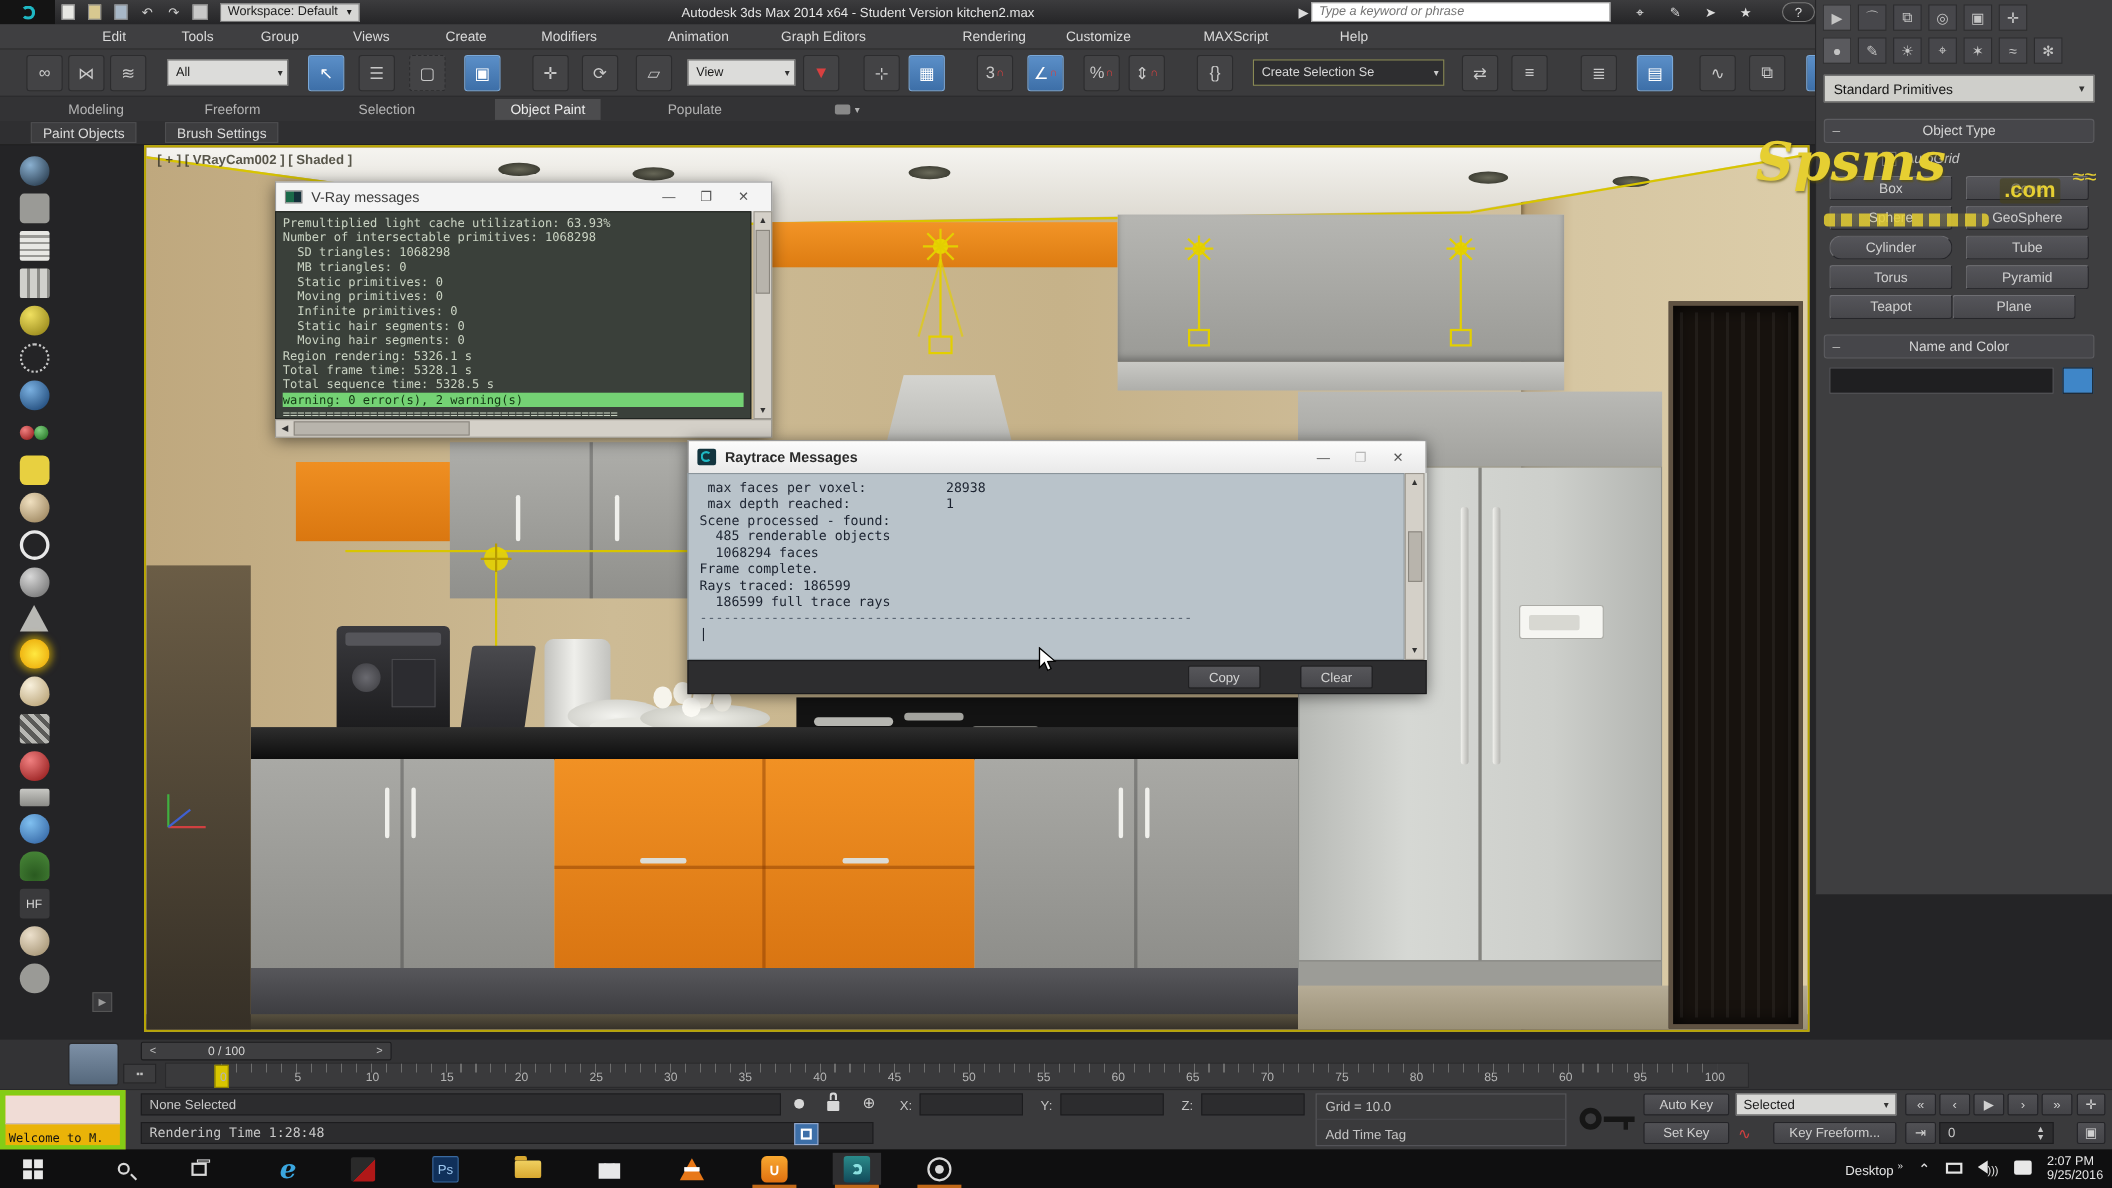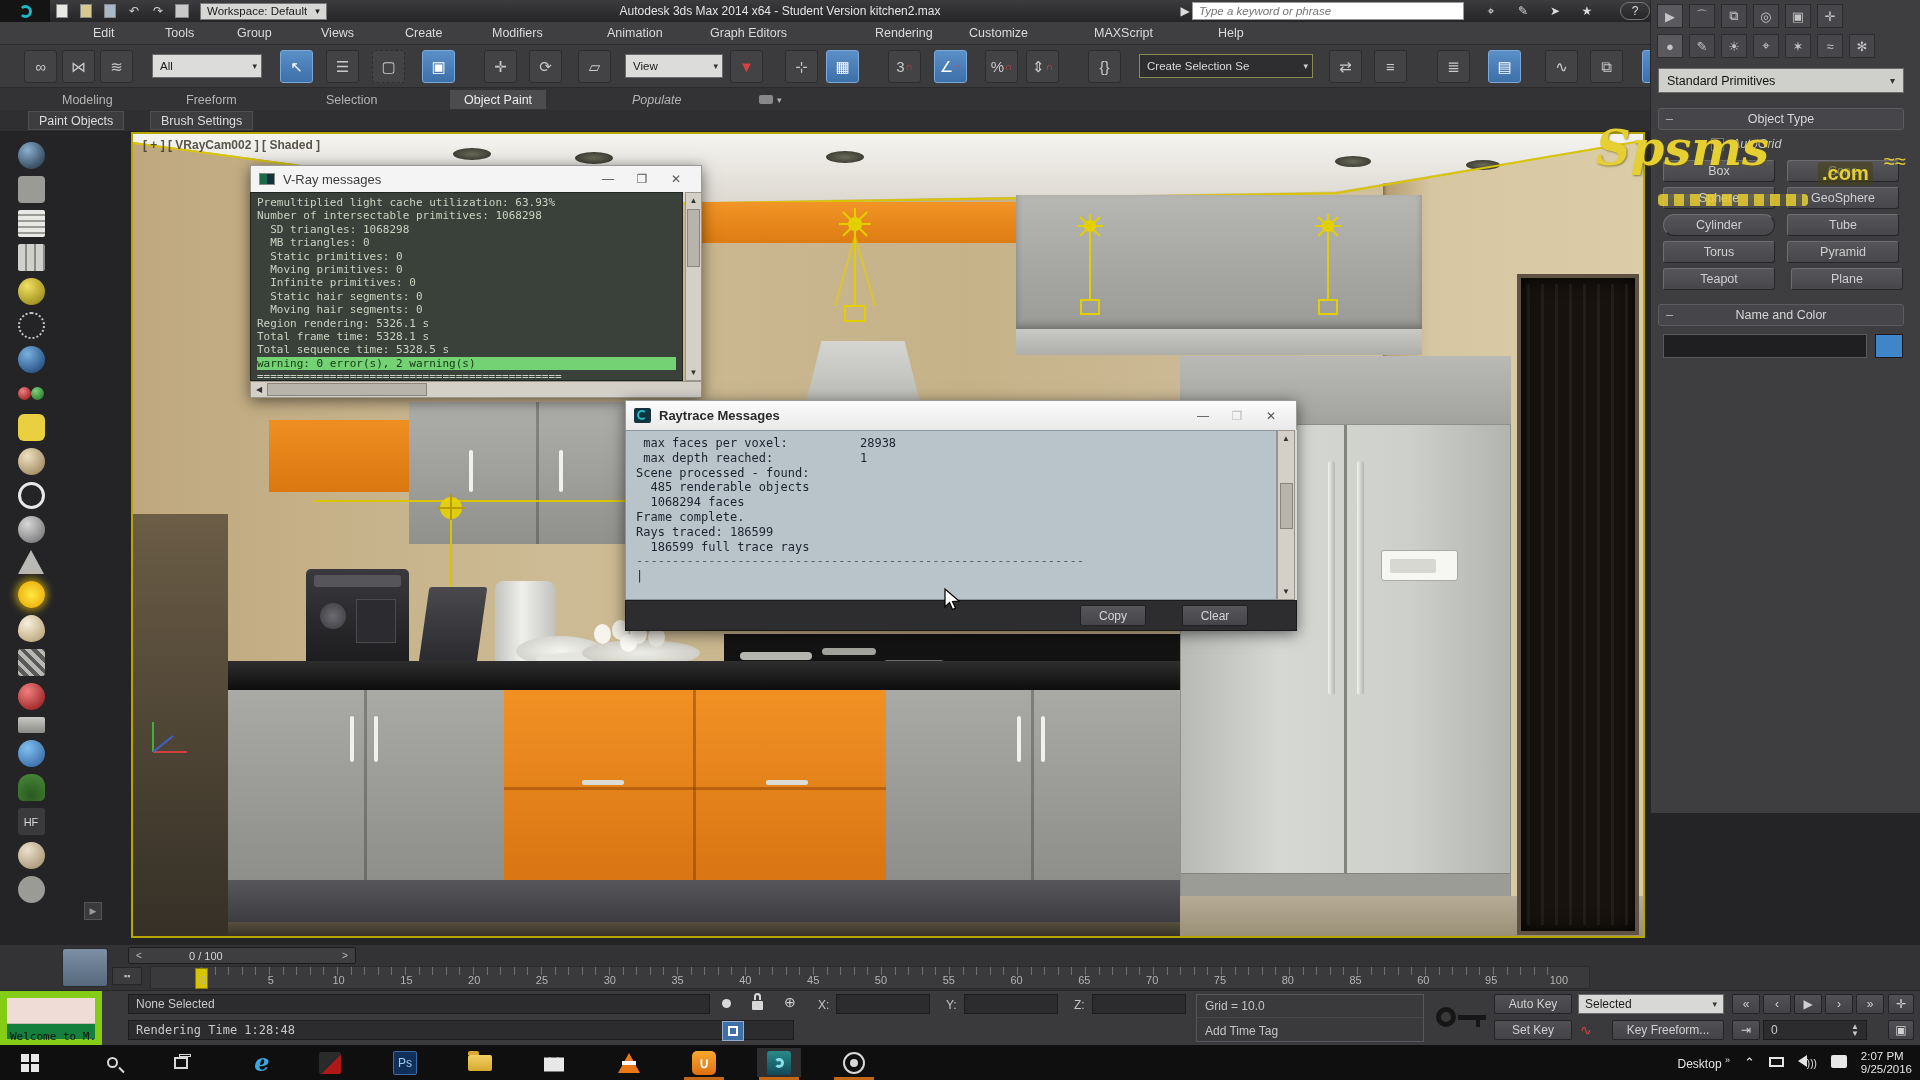--- a/index.html
+++ b/index.html
@@ -95,21 +95,21 @@
   #tl-slider .cap{width:20px;text-align:center;color:#bcbcbc;font-size:10px;}
   #tl-slider .lbl{flex:1;color:#d4d4d4;font-size:11px;padding-left:40px;}
   #tl-track{position:absolute;left:150px;top:21px;width:1440px;height:23px;background:#3a3a3c;border:1px solid #2a2a2c;}
   #tl-ticks{position:absolute;left:50px;top:0;width:1360px;height:8px;background:repeating-linear-gradient(90deg,#6e6e6e 0 1px,transparent 1px 13.6px);}
   #tl-marker{position:absolute;left:44px;top:1px;width:13px;height:21px;background:#d8c500;border:1px solid #8a7e00;}
   #tl-labels{position:absolute;left:40px;top:7px;width:1380px;display:flex;justify-content:space-between;}
   #tl-labels span{width:24px;text-align:center;color:#b4b4b4;font-size:11px;}
 
   
   #statusbar{position:absolute;left:0;top:990px;width:1920px;height:55px;background:#3a3a3c;border-top:1px solid #27272a;}
-  #welcome{position:absolute;left:0;top:0;width:102px;height:55px;background:#15803d;border:7px solid #84cc16;}
+  #welcome{position:absolute;left:0;top:0;width:114px;height:55px;background:#eab308;border:5px solid #84cc16;}
   #welcome .pink{height:26px;background:#f0dcd6;border-bottom:1px solid #c8b8b4;}
   #welcome .txt{font-family:"DejaVu Sans Mono",monospace;font-size:11px;color:#111;padding:6px 2px 0 3px;white-space:nowrap;}
   .sfield{position:absolute;height:20px;background:#2c2c2e;border:1px solid #1c1c1e;color:#c8c8c8;font-size:12px;display:flex;align-items:center;padding:0 7px;}
   .slabel{position:absolute;color:#c4c4c4;font-size:12px;}
   .sbtn{position:absolute;height:20px;background:linear-gradient(#515155,#434347);border:1px solid #242428;color:#d0d0d0;font-size:12px;display:flex;align-items:center;justify-content:center;border-radius:2px;}
   .sico{position:absolute;color:#cfcfcf;font-size:13px;}
   #gridbox{position:absolute;left:1196px;top:3px;width:228px;height:48px;border:1px solid #57575b;}
   #keyicon{position:absolute;left:1436px;top:8px;width:52px;height:38px;}
   #keyicon .ring{position:absolute;left:0;top:8px;width:20px;height:20px;border:5px solid #161616;border-radius:50%;}
   #keyicon .shaft{position:absolute;left:22px;top:16px;width:28px;height:5px;background:#161616;}
@@ -238,21 +238,21 @@
     <span class="ico" style="left:1752px;">▭</span>
     <span class="ico" style="left:1804px;">◍</span>
     <span class="ico" style="left:1856px;">◍</span>
   </div>
 
   <div id="ribbontabs">
     <span class="rtab" style="left:48px;">Modeling</span>
     <span class="rtab" style="left:172px;">Freeform</span>
     <span class="rtab" style="left:312px;">Selection</span>
     <span class="rtab active" style="left:450px;">Object Paint</span>
-    <span class="rtab" style="left:618px;font-style:italic;">Populate</span>
+    <span class="rtab" style="left:593px;">Populate</span>
     <span class="rtab" style="left:745px;">
         <span style="background:#888;width:14px;height:9px;display:inline-block;border-radius:2px;margin-right:4px;"></span>
         <span style="font-size:9px;">▾</span>
       </span>
   </div>
   <div id="ribbonsub">
     <span class="rsub" style="left:28px;">Paint Objects</span>
     <span class="rsub" style="left:150px;">Brush Settings</span>
   </div>
 
@@ -545,21 +545,21 @@
     </div>
     <span class="pbtn" style="left:12px;top:160px;">Box</span>
     <span class="pbtn" style="left:136px;top:160px;">Cone</span>
     <span class="pbtn" style="left:12px;top:187px;">Sphere</span>
     <span class="pbtn" style="left:136px;top:187px;">GeoSphere</span>
     <span class="pbtn" style="left:12px;top:214px;border-radius:11px;">Cylinder</span>
     <span class="pbtn" style="left:136px;top:214px;">Tube</span>
     <span class="pbtn" style="left:12px;top:241px;">Torus</span>
     <span class="pbtn" style="left:136px;top:241px;">Pyramid</span>
     <span class="pbtn" style="left:12px;top:268px;">Teapot</span>
-    <span class="pbtn" style="left:140px;top:268px;">Plane</span>
+    <span class="pbtn" style="left:124px;top:268px;">Plane</span>
     <div class="rollout" style="top:304px;">
       <span class="minus">–</span>
       <span>Name and Color</span>
     </div>
     <div style="position:absolute;left:12px;top:334px;width:204px;height:24px;background:#1f1f21;border:1px solid #5a5a5e;"></div>
     <div style="position:absolute;left:224px;top:334px;width:28px;height:24px;background:#3f86c8;border:1px solid #1a1a1c;"></div>
   </div>
 
   <div id="watermark">
     <span id="wm-text">Spsms</span>

